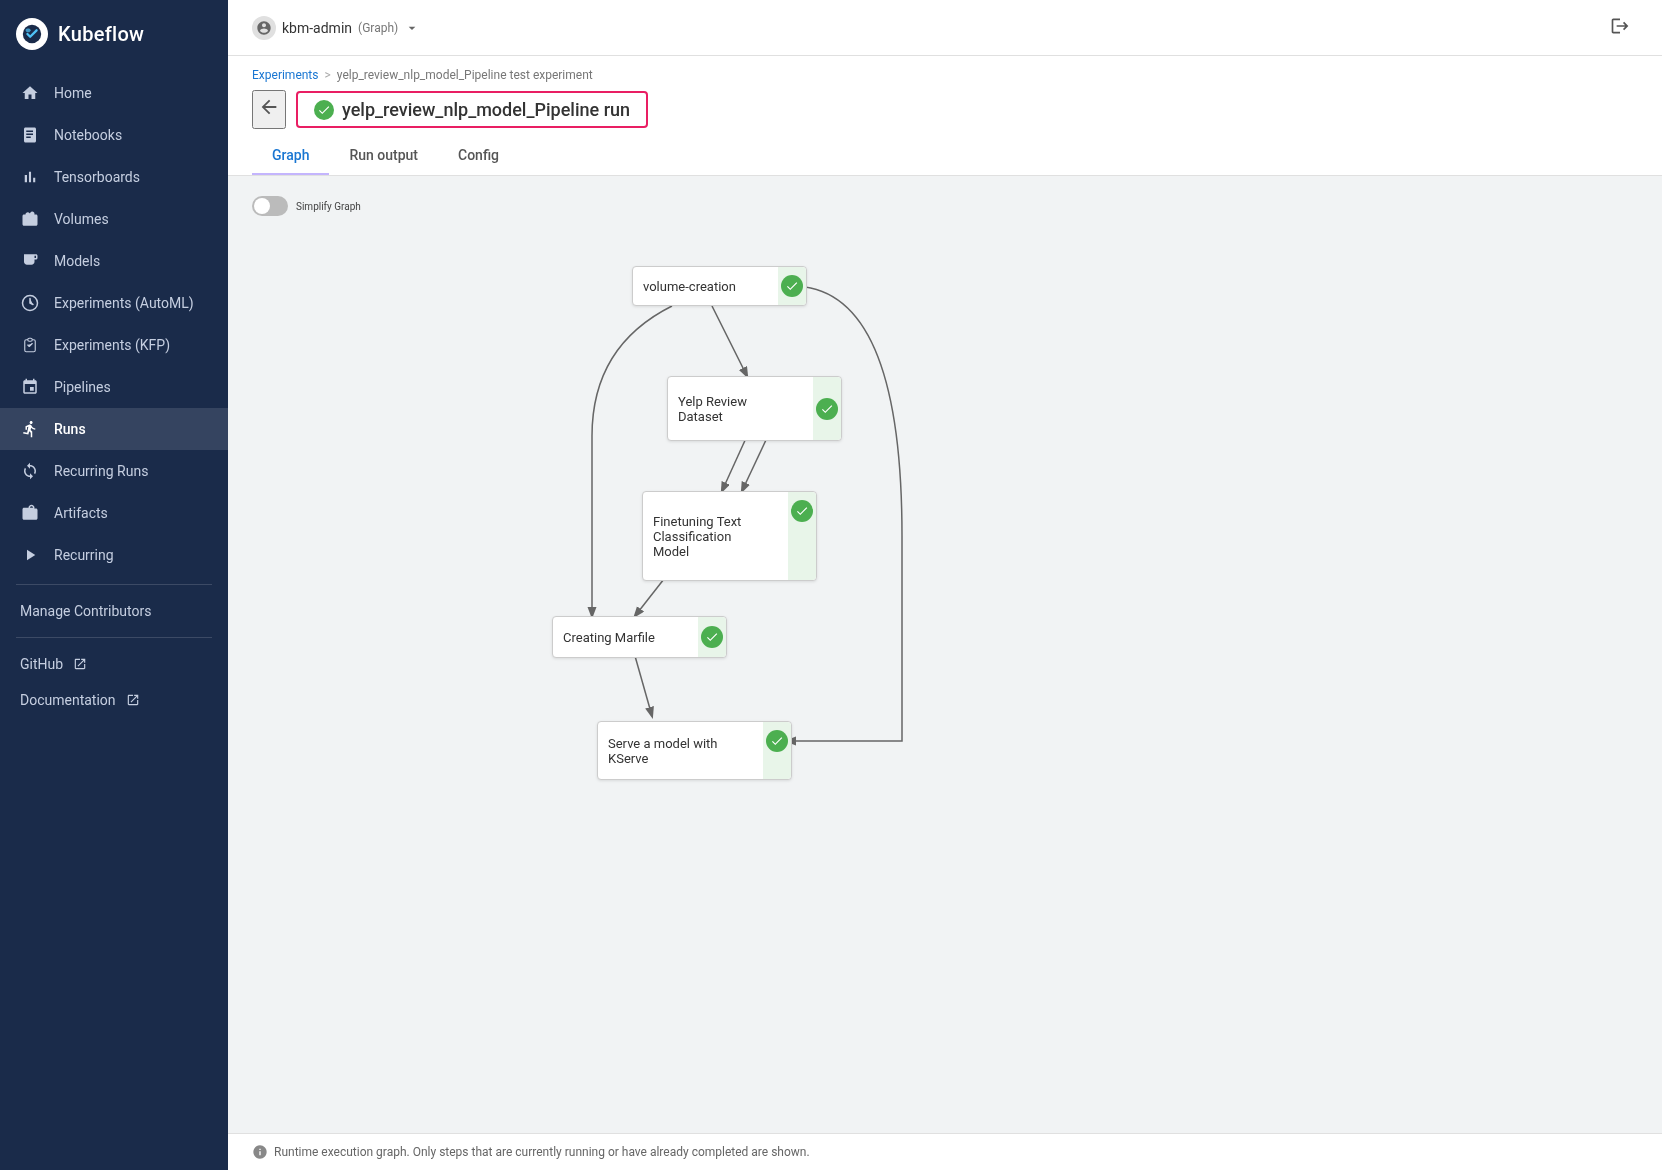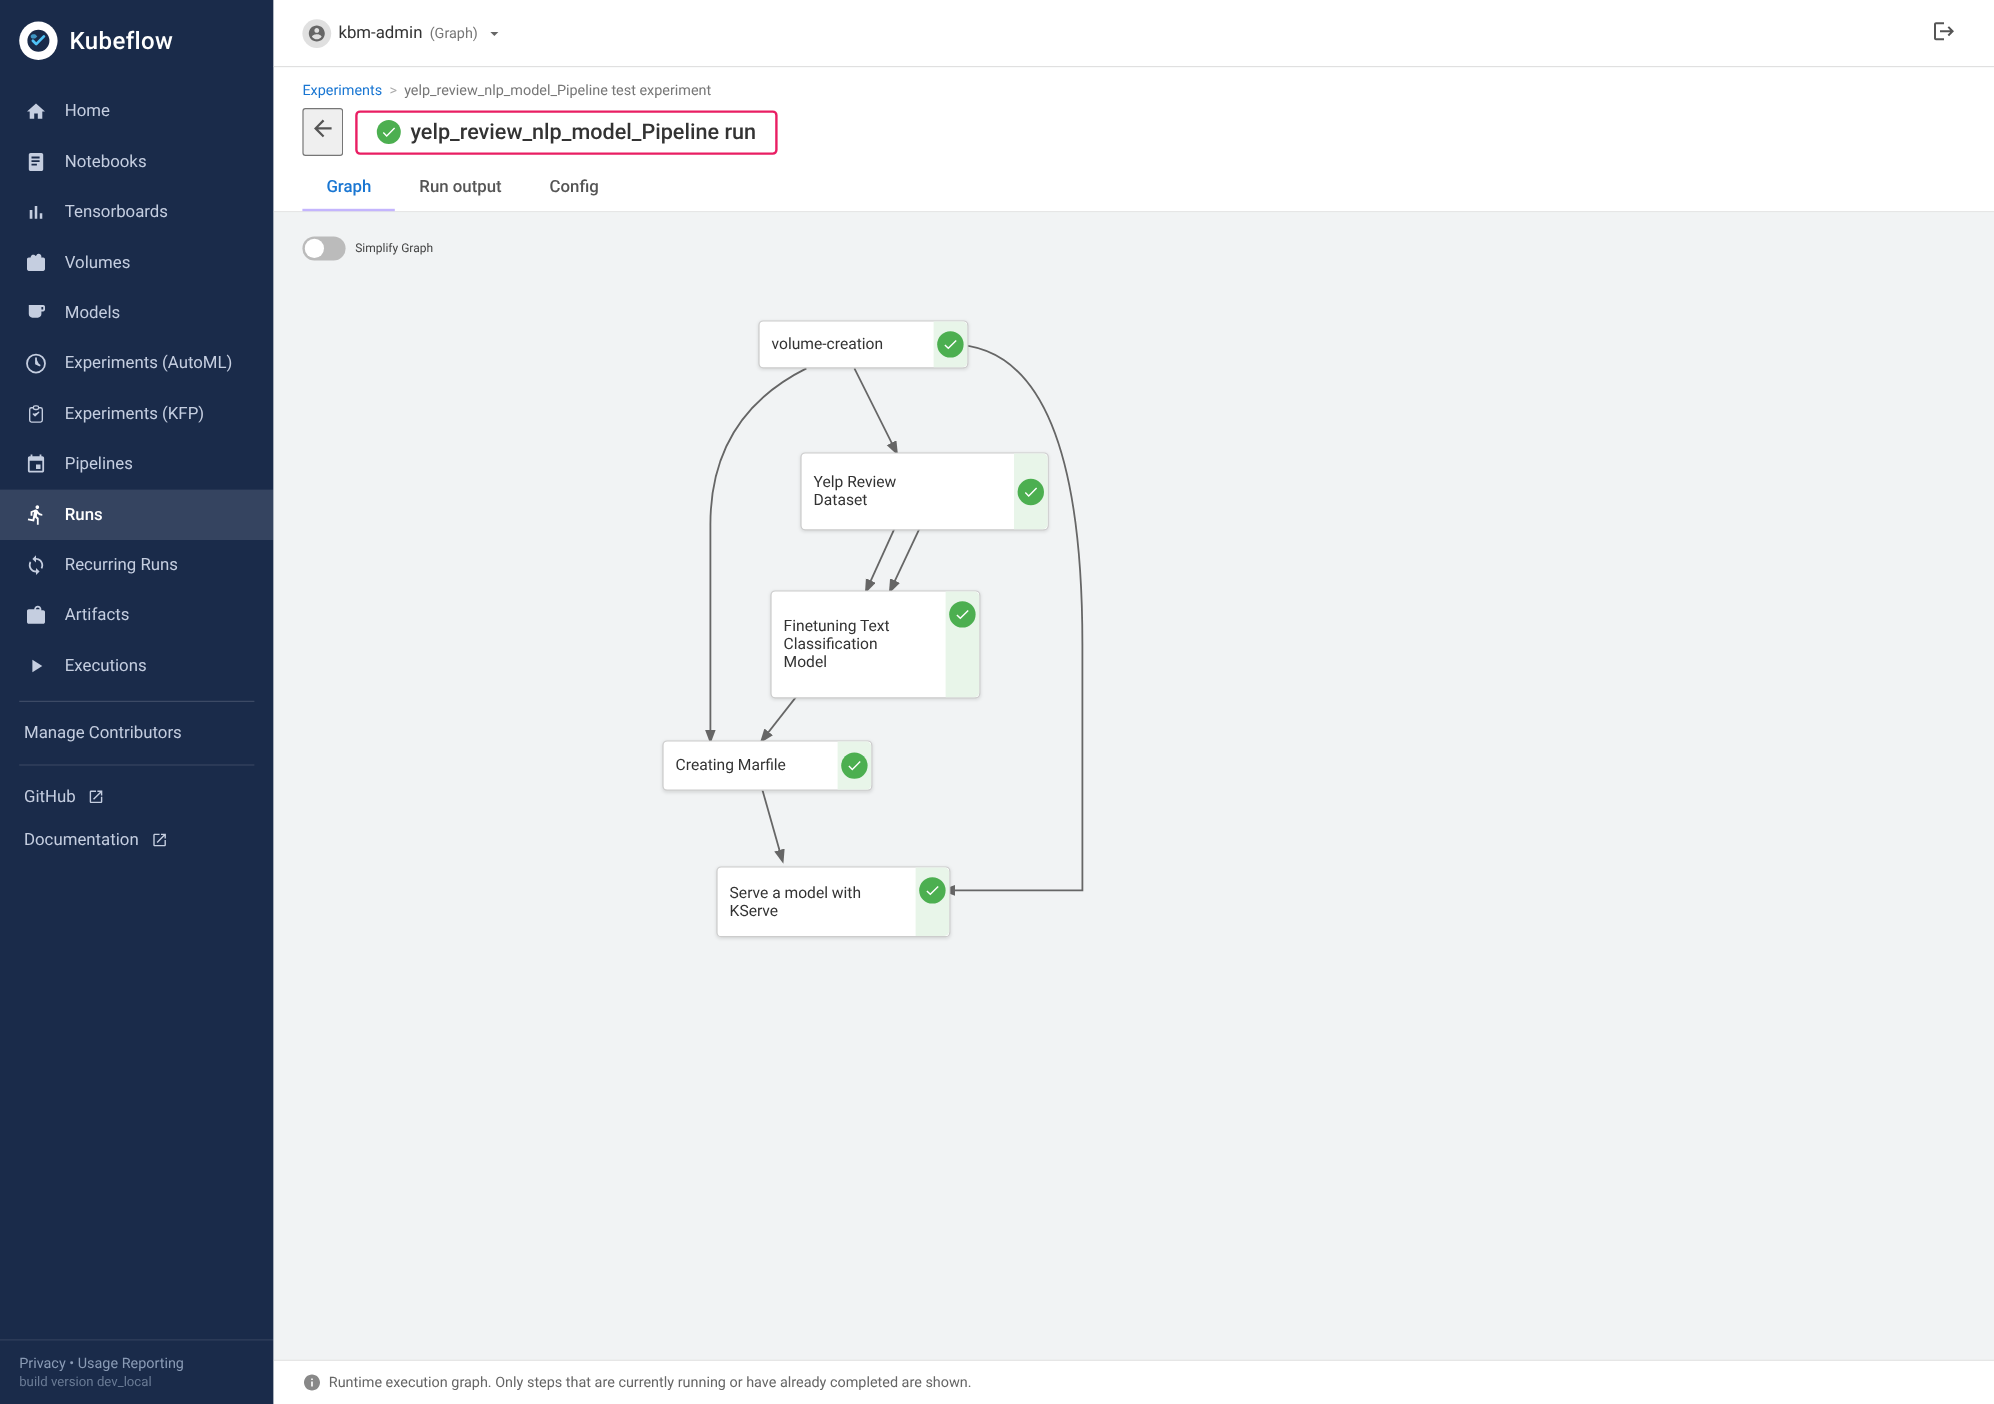--- a/index.html
+++ b/index.html
@@ -412,21 +412,21 @@
       </span>
       <span>Artifacts</span>
     </div>
 
     <div class="sidebar-item">
       <span class="icon">
         <svg width="18" height="18" viewBox="0 0 24 24" fill="currentColor">
             <path d="M8 5v14l11-7z"></path>
           </svg>
       </span>
-      <span>Executions</span>
+      <span>Recurring</span>
     </div>
 
     <hr class="sidebar-divider">
 
     <div class="sidebar-link-item">
       <span>Manage Contributors</span>
     </div>
 
     <hr class="sidebar-divider">
 
@@ -438,28 +438,20 @@
     </div>
 
     <div class="sidebar-link-item">
       <span>Documentation</span>
       <svg width="14" height="14" viewBox="0 0 24 24" fill="#c5cee0">
           <path d="M19 19H5V5h7V3H5c-1.11 0-2 .9-2 2v14c0 1.1.89 2 2 2h14c1.1 0 2-.9 2-2v-7h-2v7zM14 3v2h3.59l-9.83 9.83 1.41 1.41L19 6.41V10h2V3h-7z"></path>
         </svg>
     </div>
   </div>
 
-  <div class="sidebar-footer">
-    <div>
-      <span>Privacy</span>
-      <span> • </span>
-      <span>Usage Reporting</span>
-    </div>
-    <div class="build">build version dev_local</div>
-  </div>
 </nav>
 
 <div class="main">
 
   <div class="topbar">
     <div class="topbar-left">
       <div class="user-badge">
         <div class="user-icon">
           <svg width="16" height="16" viewBox="0 0 24 24" fill="#666">
               <path d="M12 2C6.48 2 2 6.48 2 12s4.48 10 10 10 10-4.48 10-10S17.52 2 12 2zm0 3c1.66 0 3 1.34 3 3s-1.34 3-3 3-3-1.34-3-3 1.34-3 3-3zm0 14.2c-2.5 0-4.71-1.28-6-3.22.03-1.99 4-3.08 6-3.08 1.99 0 5.97 1.09 6 3.08-1.29 1.94-3.5 3.22-6 3.22z"></path>
@@ -554,21 +546,21 @@
           <span class="node-label">volume-creation</span>
           <div class="node-right-bar">
             <div style="width:22px;height:22px;background:#4caf50;border-radius:50%;display:flex;align-items:center;justify-content:center;">
               <svg width="14" height="14" viewBox="0 0 24 24" fill="#fff">
                   <path d="M9 16.17L4.83 12l-1.42 1.41L9 19 21 7l-1.41-1.41z"></path>
                 </svg>
             </div>
           </div>
         </div>
 
-        <div class="pipeline-node" style="left: 415px; top: 140px; width: 207px; height: 65px;">
+        <div class="pipeline-node" style="left: 415px; top: 140px; width: 175px; height: 65px;">
           <span class="node-label" style="white-space:pre-line;">Yelp Review
 Dataset</span>
           <div class="node-right-bar">
             <div style="width:22px;height:22px;background:#4caf50;border-radius:50%;display:flex;align-items:center;justify-content:center;">
               <svg width="14" height="14" viewBox="0 0 24 24" fill="#fff">
                   <path d="M9 16.17L4.83 12l-1.42 1.41L9 19 21 7l-1.41-1.41z"></path>
                 </svg>
             </div>
           </div>
         </div>

